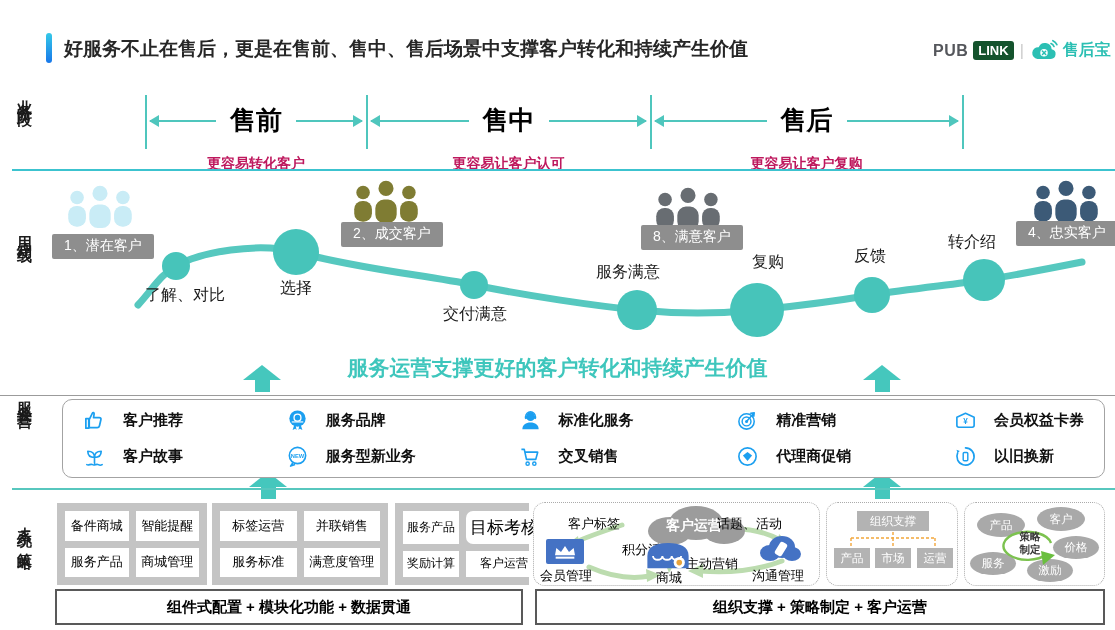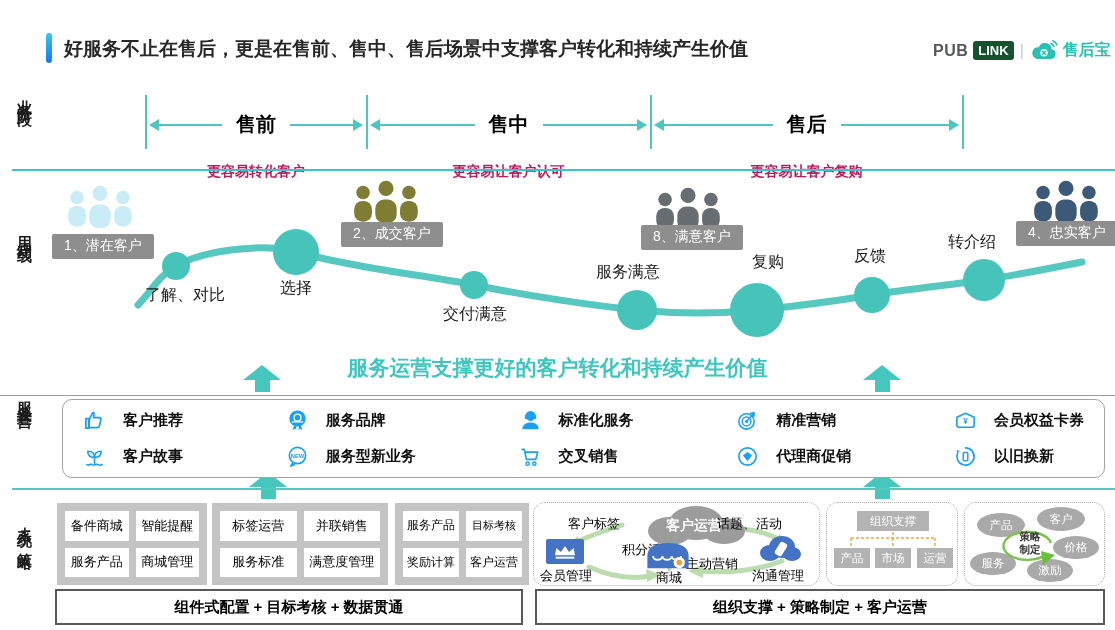--- a/index.html
+++ b/index.html
@@ -17,21 +17,21 @@
   .logo-brand{color:#2bbfb3;font-weight:800;font-size:16px;}
 
   
   .vlabel{position:absolute;left:12px;width:24px;writing-mode:vertical-rl;text-orientation:upright;
     font-weight:bold;font-size:15px;color:#1a1a1a;letter-spacing:4px;display:flex;align-items:center;}
 
   
   .vline{position:absolute;top:95px;width:2px;height:54px;background:#4fc6bd;}
   .phase{position:absolute;top:95px;display:flex;flex-direction:column;align-items:center;}
   .phase-row{display:flex;align-items:center;width:100%;}
-  .phase-name{font-size:20px;font-weight:bold;color:#000;margin:16px 14px;white-space:nowrap;}
+  .phase-name{font-size:26px;font-weight:bold;color:#000;margin:8px 14px;white-space:nowrap;}
   .h-arrow{flex:1;height:2px;background:#4fc6bd;position:relative;}
   .h-arrow.la::before{content:"";position:absolute;left:-1px;top:-5px;border:6px solid transparent;
     border-right:10px solid #4fc6bd;border-left:0;}
   .h-arrow.ra::after{content:"";position:absolute;right:-1px;top:-5px;border:6px solid transparent;
     border-left:10px solid #4fc6bd;border-right:0;}
   .phase-desc{margin-top:9px;font-size:14px;font-weight:bold;color:#be185d;white-space:nowrap;}
 
   .hline{position:absolute;height:2px;}
   .line-teal1{left:12px;top:169px;width:1103px;background:#3cc3cf;}
   .line-gray{left:0;top:395px;width:1115px;height:1px;background:#9b9b9b;}
@@ -353,21 +353,21 @@
     <div class="sys-cell">商城管理</div>
   </div>
   <div class="sys-group" style="left:212px;width:176px;">
     <div class="sys-cell">标签运营</div>
     <div class="sys-cell">并联销售</div>
     <div class="sys-cell">服务标准</div>
     <div class="sys-cell">满意度管理</div>
   </div>
   <div class="sys-group" style="left:395px;width:134px;font-size:12px;">
     <div class="sys-cell" style="font-size:12px;">服务产品</div>
-    <div class="sys-cell" style="font-size:11px;">目标考核</div>
+    <div class="sys-cell" style="font-size:17px;border-radius:7px;">目标考核</div>
     <div class="sys-cell" style="font-size:12px;">奖励计算</div>
     <div class="sys-cell" style="font-size:12px;">客户运营</div>
   </div>
 
   <div class="dash-box" style="left:533px;width:287px;">
     <svg width="287" height="84" style="position:absolute;left:0;top:0;">
       <path d="M88 22 C70 28 55 33 42 39" fill="none" stroke="#bcdcaf" stroke-width="5" stroke-linecap="round"></path>
       <polygon points="44,33 30,44 46,47" fill="#bcdcaf"></polygon>
       <path d="M142 44 C140 50 138 55 136 60" fill="none" stroke="#bcdcaf" stroke-width="5" stroke-linecap="round"></path>
       <polygon points="130,57 135,70 142,58" fill="#bcdcaf"></polygon>
@@ -434,16 +434,16 @@
     <svg width="60" height="46" style="position:absolute;left:34px;top:22px;">
       <path d="M52 18 A24 14 0 1 0 48 29" fill="none" stroke="#7cc24f" stroke-width="2.4"></path>
       <polygon points="42,26 56,30 44,40" fill="#6abf3f"></polygon>
     </svg>
     <div class="strategy-center" style="left:46px;top:27px;width:38px;">
       <div>策略</div>
       <div>制定</div>
     </div>
   </div>
 
-  <div class="bottom-bar" style="left:55px;width:468px;">组件式配置 + 目标考核 + 数据贯通</div>
+  <div class="bottom-bar" style="left:55px;width:468px;">组件式配置 + 模块化功能 + 数据贯通</div>
   <div class="bottom-bar" style="left:535px;width:570px;">组织支撑 + 策略制定 + 客户运营</div>
 
 </div>
 
 </body></html>

